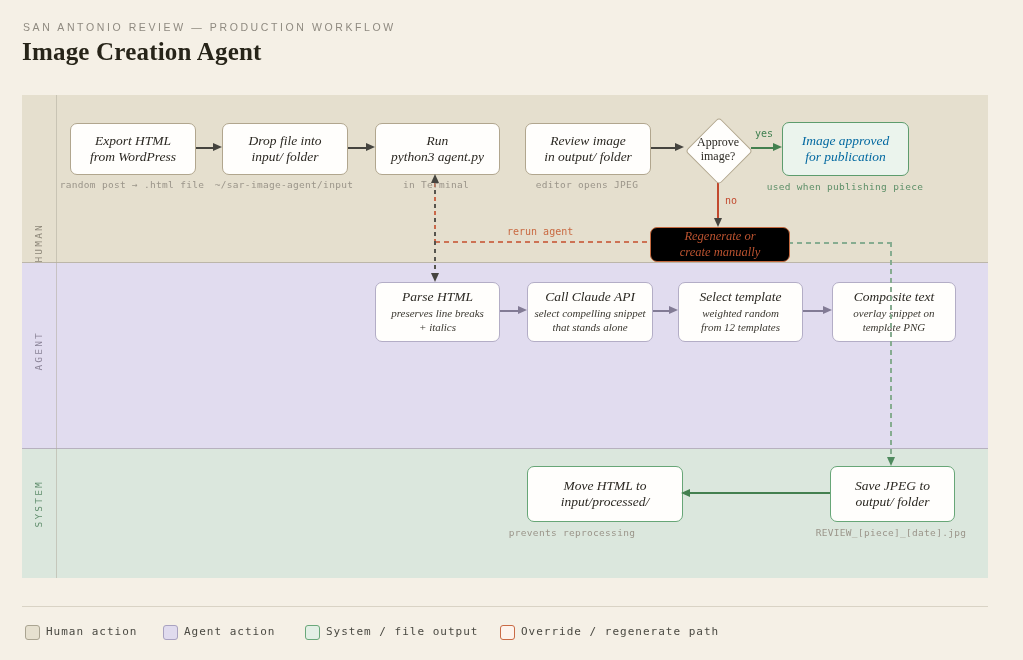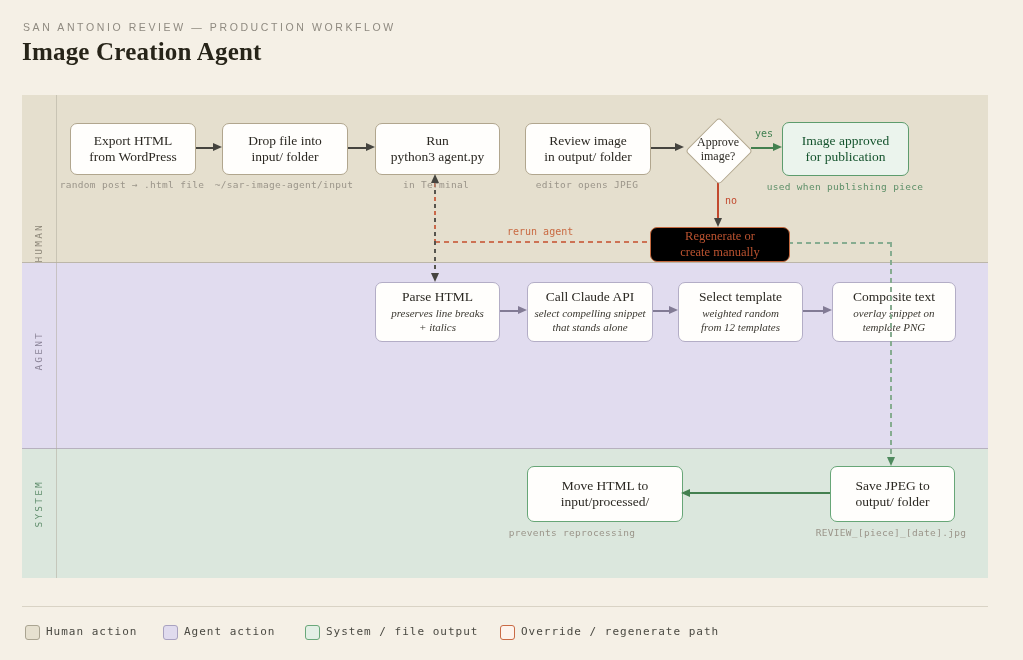--- a/index.html
+++ b/index.html
@@ -21,27 +21,27 @@
   .lane-divider{left:34px;top:0;width:1px;height:483px;background:#b3ad9f;opacity:.55;}
   .lane-label{font-family:"DejaVu Sans Mono",monospace;font-size:9.5px;letter-spacing:2.2px;
     writing-mode:vertical-rl;transform:rotate(180deg);white-space:nowrap;}
   .lane-label-human{left:11px;top:128px;color:#8d8779;}
   .lane-label-agent{left:11px;top:236px;color:#8b8498;}
   .lane-label-system{left:11px;top:385px;color:#628f6e;}
 
   
   .node{border-radius:7px;background:#fffefc;display:flex;flex-direction:column;
     align-items:center;justify-content:center;text-align:center;z-index:2;}
-  .node-label{white-space:pre-line;font-size:13.5px;line-height:1.22;color:#2b2822;}
+  .node-label{white-space:pre-line;font-size:13.5px;line-height:1.22;color:#2b2822;font-style:italic;}
   .node-sub{white-space:pre-line;font-size:11px;font-style:italic;line-height:1.25;color:#3a372f;margin-top:2px;}
   .b-human{border:1.3px solid #b1a68e;}
   .b-agent{border:1.3px solid #b3adc6;}
   .b-system{border:1.4px solid #67a677;}
   .b-approved{border:1.4px solid #5d9c6d;background:#ebf4ed;}
-  .b-approved .node-label{color:#14532d;text-align:center;}
+  .b-approved .node-label{color:#0369a1;text-align:center;}
   .b-regen{border:1.3px solid #c4693f;background:#000000;border-radius:7px;}
   .b-regen .node-label{color:#bc5330;font-size:12.5px;}
 
   
   .diamond-wrap{left:662px;top:21px;width:68px;height:68px;z-index:2;}
   .diamond{position:absolute;left:11px;top:11px;width:46px;height:46px;background:#fffefc;
     border:1.3px solid #b2a78f;border-radius:4px;transform:rotate(45deg);}
   .diamond-text{position:absolute;left:0;top:0;width:68px;height:68px;display:flex;align-items:center;
     justify-content:center;text-align:center;font-size:12px;line-height:1.15;color:#2b2822;white-space:pre-line;}
 

